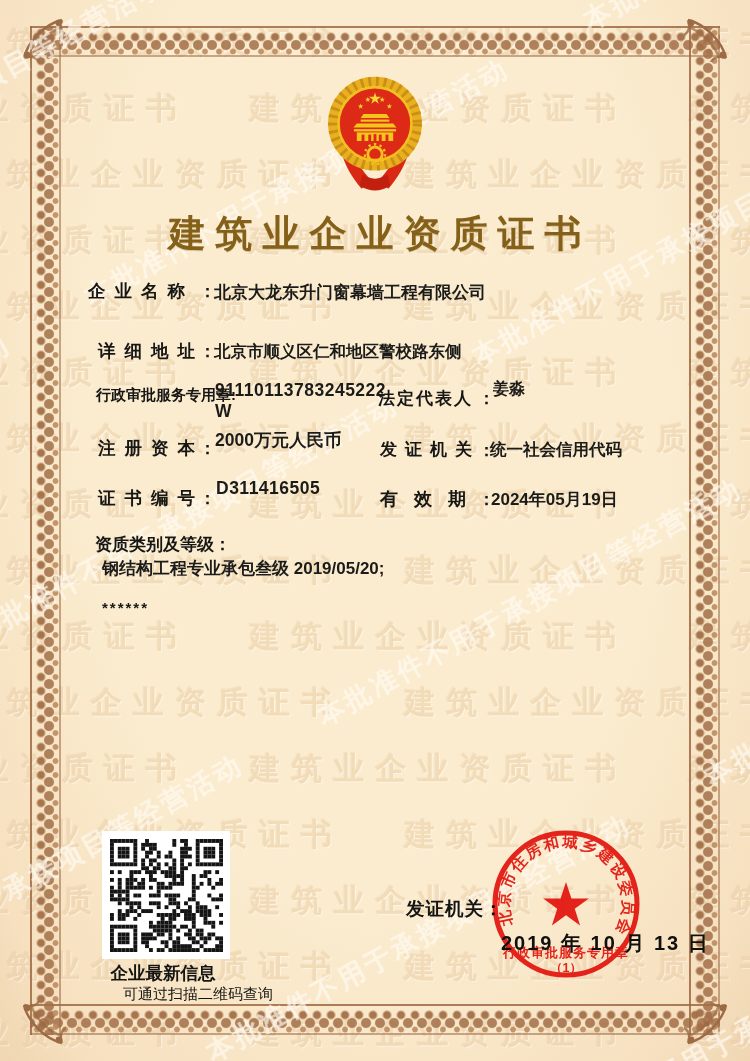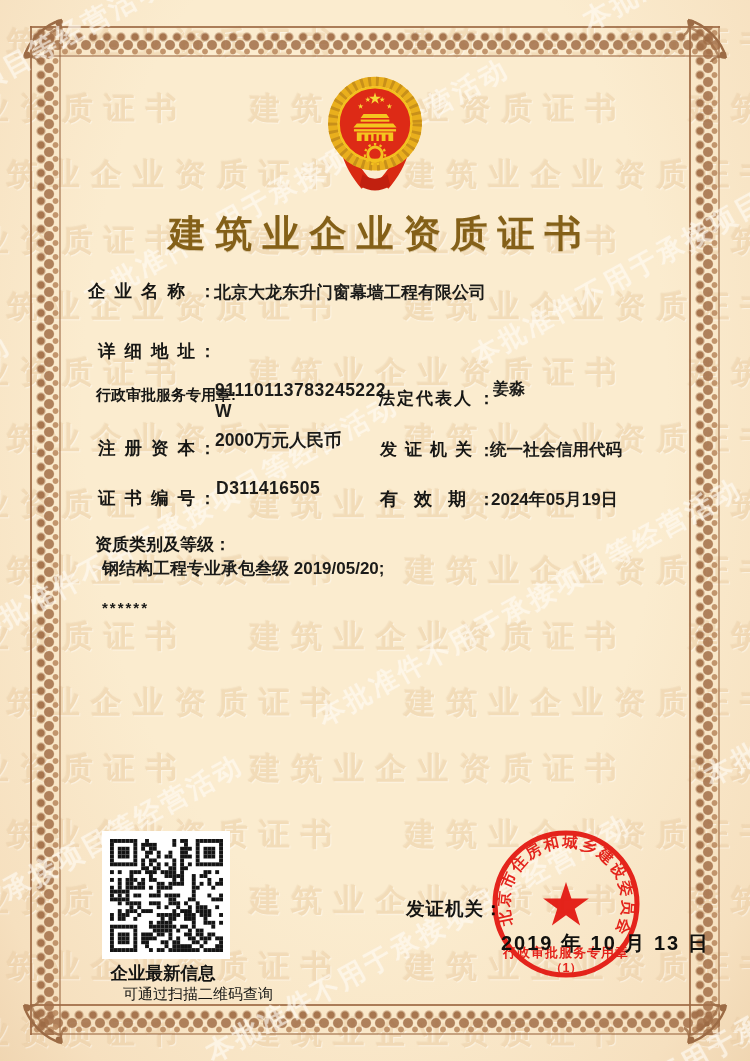--- a/index.html
+++ b/index.html
@@ -211,20 +211,21 @@
     </svg>
 
     <div class="cert-title">建筑业企业资质证书</div>
 
     <span class="lbl" style="left:88px;top:279px;font-size:17.5px;letter-spacing:9px;">企业名称</span>
     <span class="colon" style="left:199px;top:280px;">：</span>
     <span class="val" style="left:214px;top:281px;font-size:17px;text-align:center;">北京大龙东升门窗幕墙工程有限公司</span>
 
     <span class="lbl" style="left:98px;top:339px;font-size:17.5px;letter-spacing:9px;">详细地址</span>
     <span class="colon" style="left:199px;top:340px;">：</span>
+    <span class="val" style="left:214px;top:341px;font-size:16.5px;">北京市顺义区仁和地区警校路东侧</span>
 
     <span class="lbl" style="left:96px;top:386px;font-size:15px;">行政审批服务专用章:</span>
     <span class="val" style="left:215px;top:380px;font-size:17.5px;letter-spacing:.5px;">91110113783245222</span>
     <span class="val" style="left:215px;top:401px;font-size:17.5px;">W</span>
 
     <span class="lbl" style="left:378px;top:387px;font-size:17px;letter-spacing:2px;">法定代表人</span>
     <span class="colon" style="left:478px;top:387px;">：</span>
     <span class="val" style="left:493px;top:379px;font-size:16px;">姜淼</span>
 
     <span class="lbl" style="left:98px;top:436px;font-size:17.5px;letter-spacing:9px;">注册资本</span>

